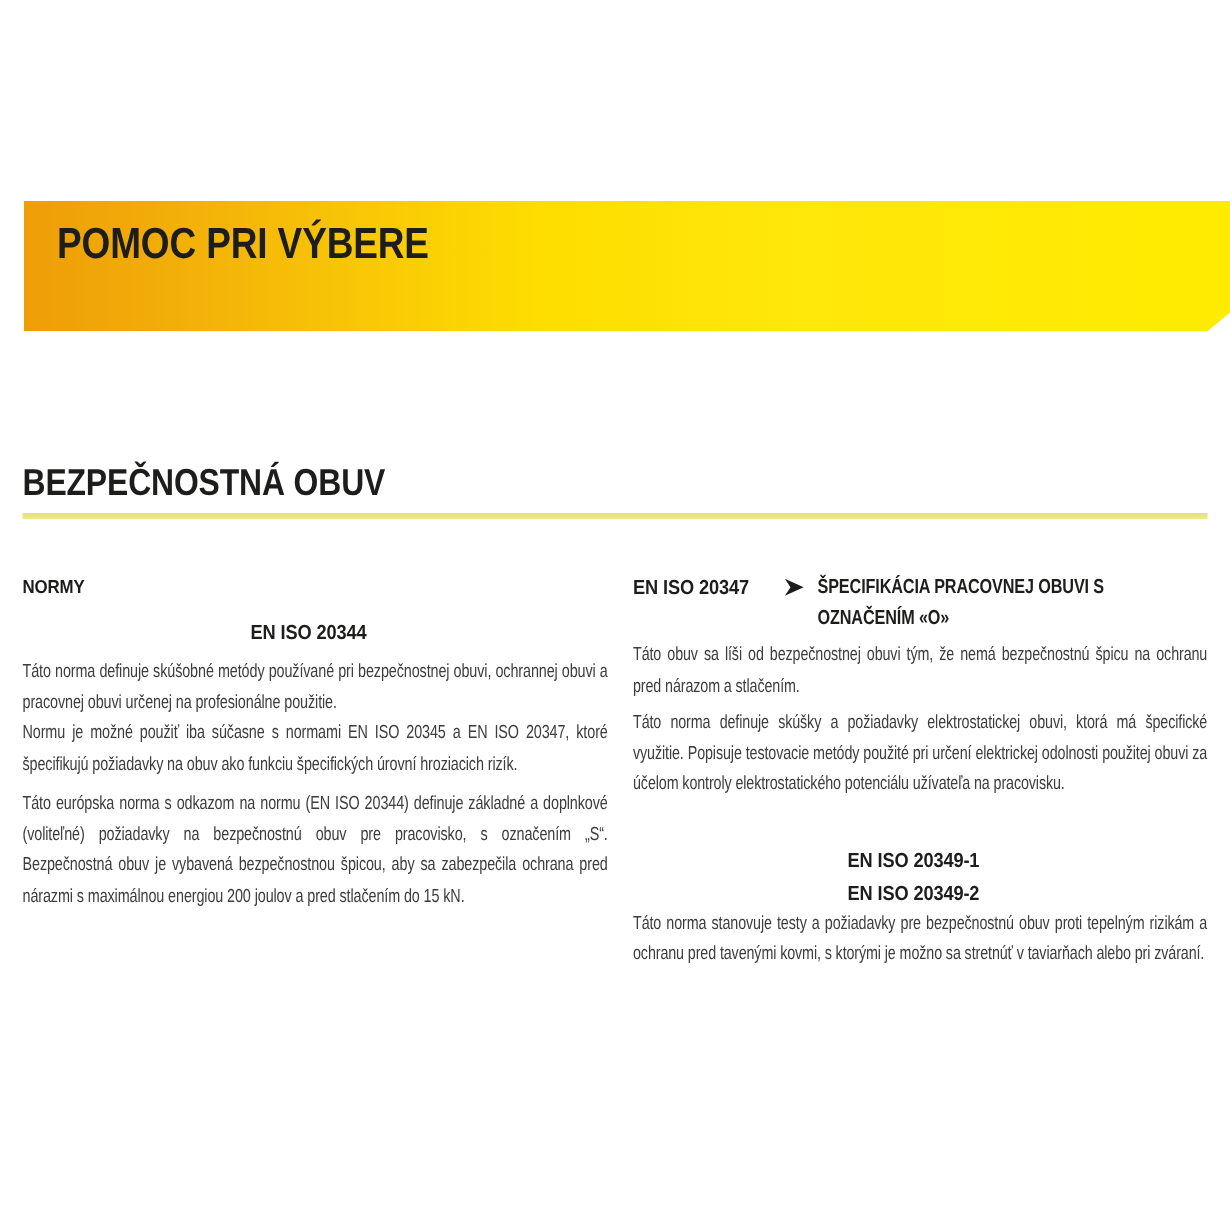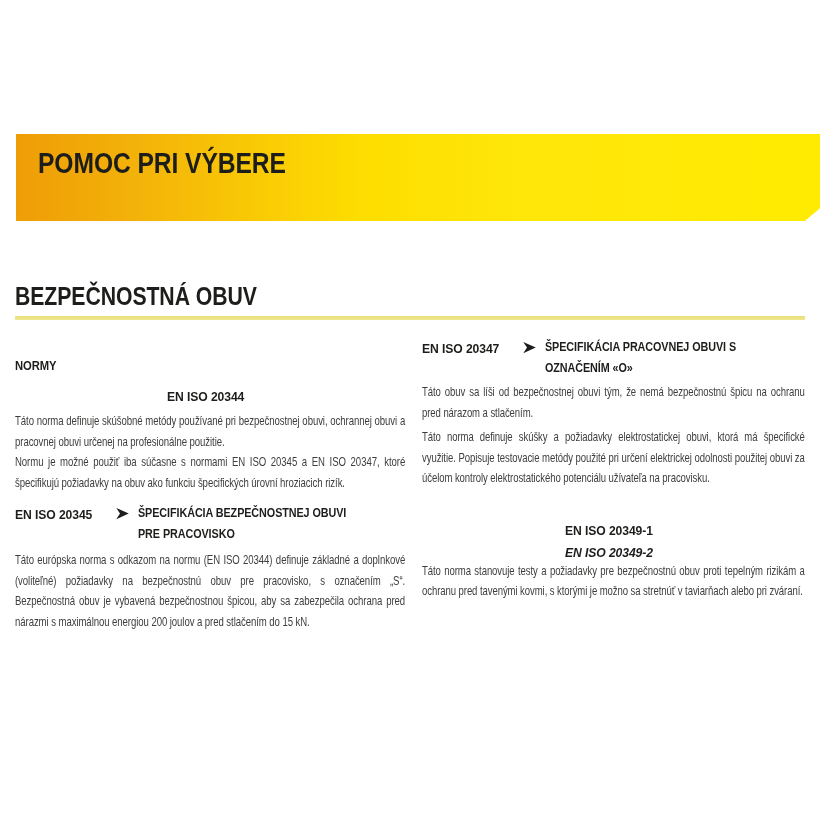--- a/index.html
+++ b/index.html
@@ -22,21 +22,21 @@
   }
   .banner-title {
     display: inline-block;
     margin: 13px 0 0 22px;
     font-size: 29px; font-weight: bold; color: #1d1d1b;
     white-space: nowrap;
     transform: scaleX(0.85); transform-origin: 0 0;
   }
 
   
-  .content { position: absolute; left: 15px; top: 282px; width: 790px; }
+  .content { position: absolute; left: 15px; top: 308px; width: 790px; }
 
   .section-title {
     display: inline-block;
     margin: 0; font-size: 25px; line-height: 28px;
     font-weight: bold; color: #1d1d1b; white-space: nowrap;
     transform: scaleX(0.85); transform-origin: 0 0;
   }
   .section-rule {
     height: 4px; margin-top: 6px; width: 790px;
     background: linear-gradient(180deg, #e7df76 0%, #efe892 100%);
@@ -50,35 +50,35 @@
     display: inline-block;
     font-size: 12.5px; line-height: 15px; font-weight: bold; color: #1d1d1b;
     white-space: nowrap; transform: scaleX(0.9); transform-origin: 0 0;
   }
   .norm-code {
     display: inline-block;
     font-size: 13.5px; line-height: 16px; font-weight: bold; color: #1d1d1b;
     white-space: nowrap; transform: scaleX(0.9); transform-origin: 0 0;
   }
   .code-block { margin-top: 13px; text-align: center; }
-  .code-line + .code-line { margin-top: 4px; font-style: italic; }
+  .code-line + .code-line { margin-top: 4px; }
 
   p.body {
     margin: 6px 0 0 0;
     font-size: 12.6px; line-height: 20.5px; color: #3d3d3c;
     text-align: justify;
     transform-origin: 0 0;
   }
   .col-left  p.body { width: 512px; transform: scaleX(0.762); }
   .col-right p.body { width: 505px; transform: scaleX(0.758); }
   p.body.tight { margin-top: 0; }
   p.body.after-title { margin-top: 4px; }
 
   .norm-row { display: flex; align-items: flex-start; margin-top: 10px; }
-  .col-right .norm-row.first { margin-top: 5px; }
+  .col-right .norm-row.first { margin-top: 23px; }
   .norm-row .row-code { width: 100px; flex: none; padding-top: 2px; }
   .norm-row .arrow-cell { width: 23px; flex: none; padding-top: 3px; }
   .norm-title {
     font-size: 13.5px; line-height: 20.5px; font-weight: bold; color: #1d1d1b;
     transform-origin: 0 0;
   }
   .col-left  .norm-title { width: 335px; transform: scaleX(0.8); }
   .col-right .norm-title { width: 294px; transform: scaleX(0.8); }
 
   .arrow-icon svg { display: block; }
@@ -102,31 +102,20 @@
       <div class="col-left">
 
         <div class="norms-label">NORMY</div>
 
         <div class="code-block">
           <span class="norm-code">EN ISO 20344</span>
         </div>
         <p class="body">Táto norma definuje skúšobné metódy používané pri bezpečnostnej obuvi, ochrannej obuvi a pracovnej obuvi určenej na profesionálne použitie.</p>
         <p class="body tight">Normu je možné použiť iba súčasne s normami EN ISO 20345 a EN ISO 20347, ktoré špecifikujú požiadavky na obuv ako funkciu špecifických úrovní hroziacich rizík.</p>
 
-        <div class="norm-row">
-          <div class="row-code">
-            <span class="norm-code">EN ISO 20345</span>
-          </div>
-          <div class="arrow-cell arrow-icon">
-            <svg width="15" height="15" viewBox="0 0 24 24">
-              <path d="M2 3 L22 12 L2 21 L8 12 Z" fill="#1d1d1b"></path>
-            </svg>
-          </div>
-          <div class="norm-title">ŠPECIFIKÁCIA BEZPEČNOSTNEJ OBUVI PRE PRACOVISKO</div>
-        </div>
         <p class="body">Táto európska norma s odkazom na normu (EN ISO 20344) definuje základné a doplnkové (voliteľné) požiadavky na bezpečnostnú obuv pre pracovisko, s označením „S“. Bezpečnostná obuv je vybavená bezpečnostnou špicou, aby sa zabezpečila ochrana pred nárazmi s maximálnou energiou 200 joulov a pred stlačením do 15 kN.</p>
 
       </div>
 
       <div class="col-right">
 
         <div class="norm-row first">
           <div class="row-code">
             <span class="norm-code">EN ISO 20347</span>
           </div>

